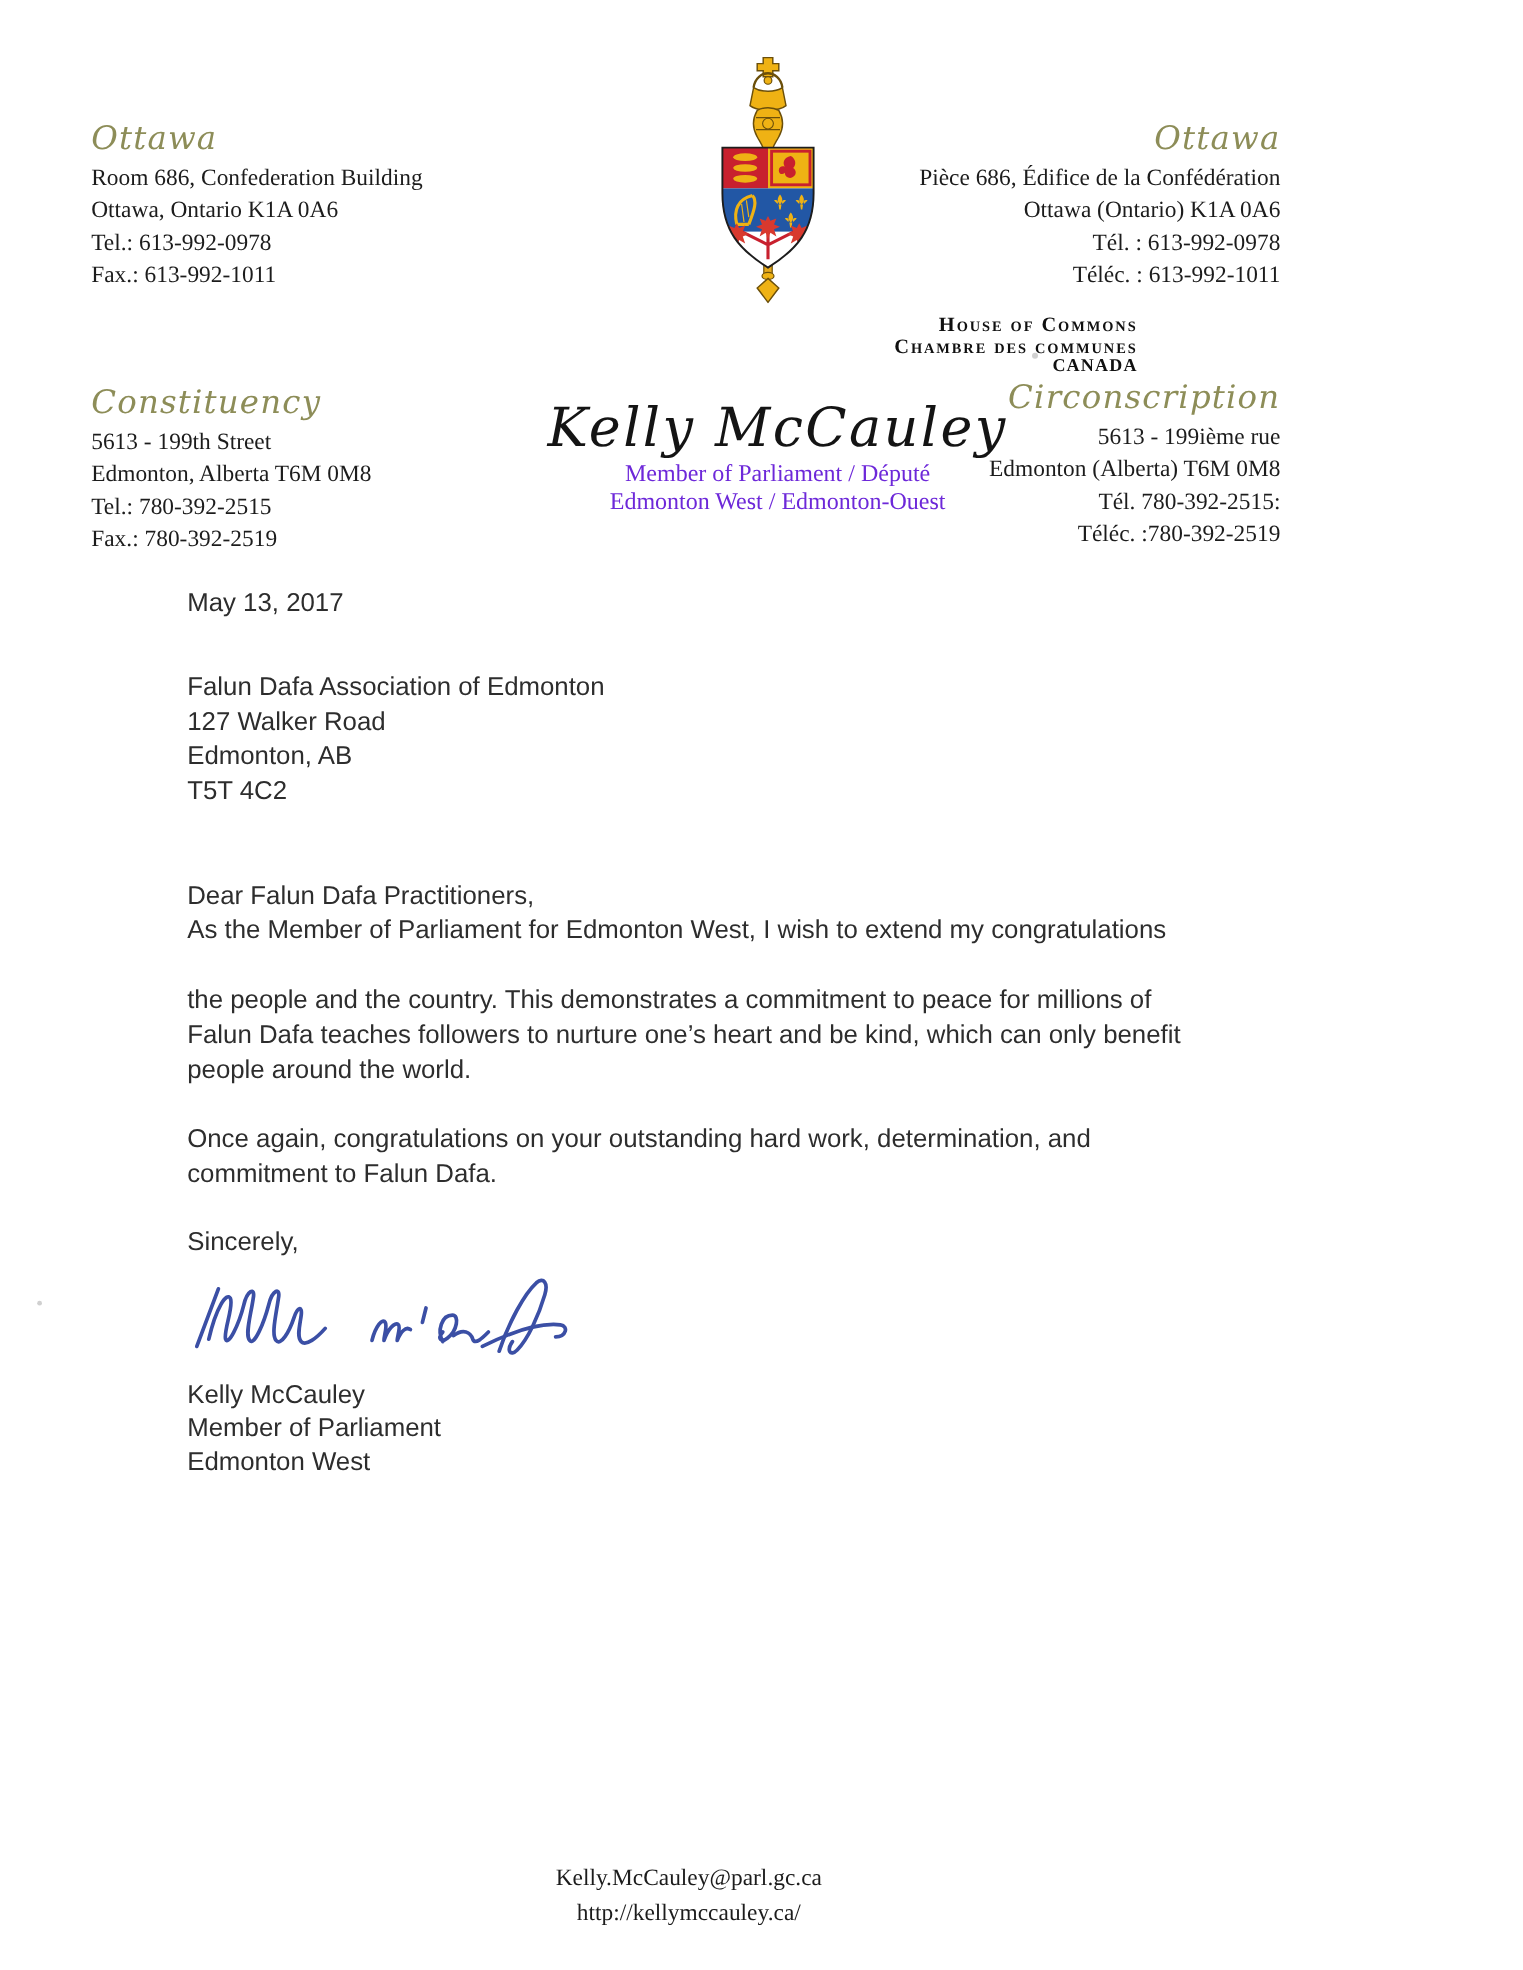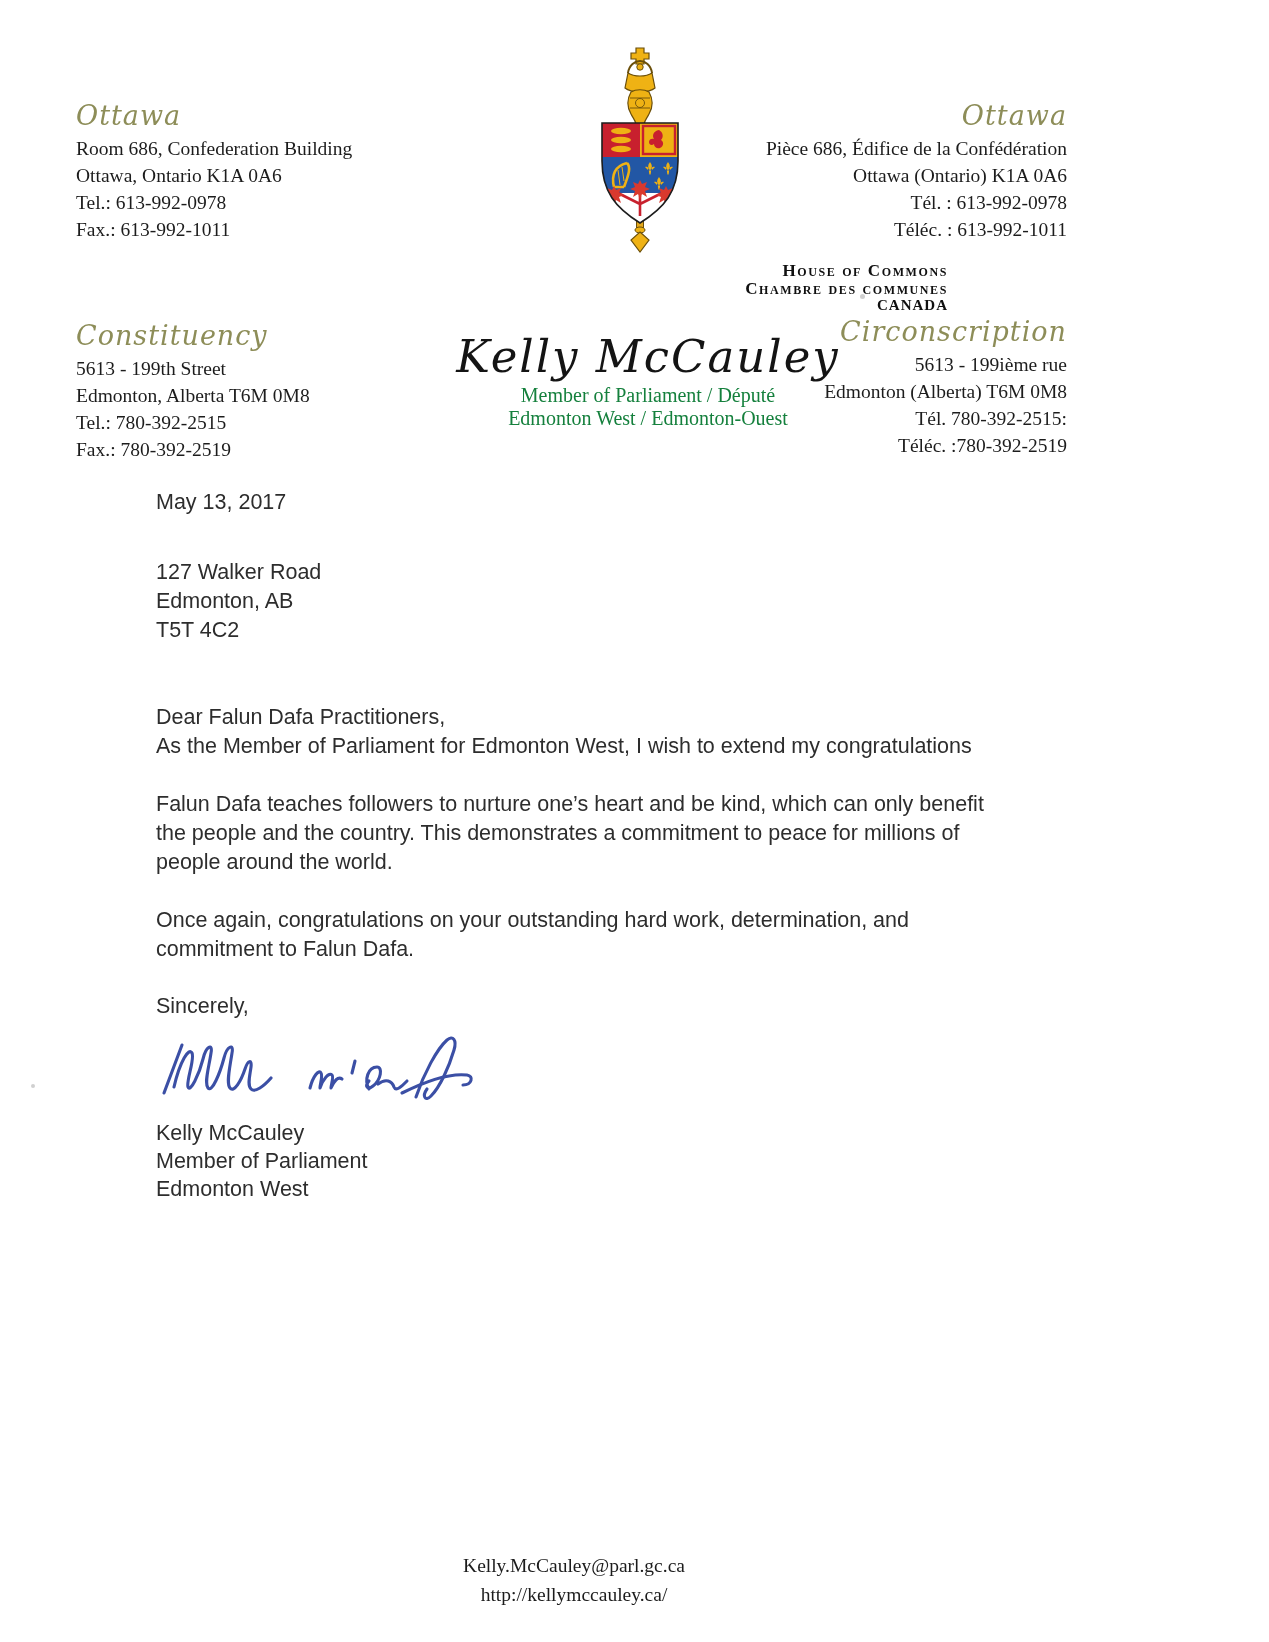--- a/index.html
+++ b/index.html
@@ -34,21 +34,21 @@
     font-family:"Liberation Serif", serif; font-weight:bold;
     letter-spacing:1px; font-size:15px; line-height:17px; color:#101010;
   }
   .member { text-align:center; }
   .member-name {
     font-family:"DejaVu Serif", serif; font-style:italic;
     font-size:45px; line-height:54px; color:#141414; letter-spacing:2px;
   }
   .member-sub {
     font-family:"Liberation Serif", serif;
-    font-size:20px; line-height:23px; color:#15803d;
+    font-size:20px; line-height:23px; color:#6d28d9;
   }
 
   
   .letter-body {
     left:156px; top:488px; width:945px;
     font-family:"Liberation Sans", sans-serif;
     font-size:21.5px; line-height:29px; color:#2d2d2d;
   }
   .date-line { margin-bottom:41px; }
   .recipient { margin-bottom:58px; }
@@ -171,34 +171,35 @@
   <div class="abs member" style="left:348px; top:330px; width:600px;">
     <div class="member-name">Kelly McCauley</div>
     <div class="member-sub">Member of Parliament / Député</div>
     <div class="member-sub">Edmonton West / Edmonton-Ouest</div>
   </div>
 
   <div class="abs letter-body">
     <div class="date-line">May 13, 2017</div>
 
     <div class="recipient">
+      <div>Falun Dafa Association of Edmonton</div>
       <div>127 Walker Road</div>
       <div>Edmonton, AB</div>
       <div>T5T 4C2</div>
     </div>
 
     <div class="salutation">Dear Falun Dafa Practitioners,</div>
 
     <div class="para">
       <div>As the Member of Parliament for Edmonton West, I wish to extend my congratulations</div>
     </div>
 
     <div class="para">
+      <div>the people and the country. This demonstrates a commitment to peace for millions of</div>
       <div>Falun Dafa teaches followers to nurture one’s heart and be kind, which can only benefit</div>
-      <div>the people and the country. This demonstrates a commitment to peace for millions of</div>
       <div>people around the world.</div>
     </div>
 
     <div class="para para3">
       <div>Once again, congratulations on your outstanding hard work, determination, and</div>
       <div>commitment to Falun Dafa.</div>
     </div>
 
     <div class="closing">Sincerely,</div>
 

